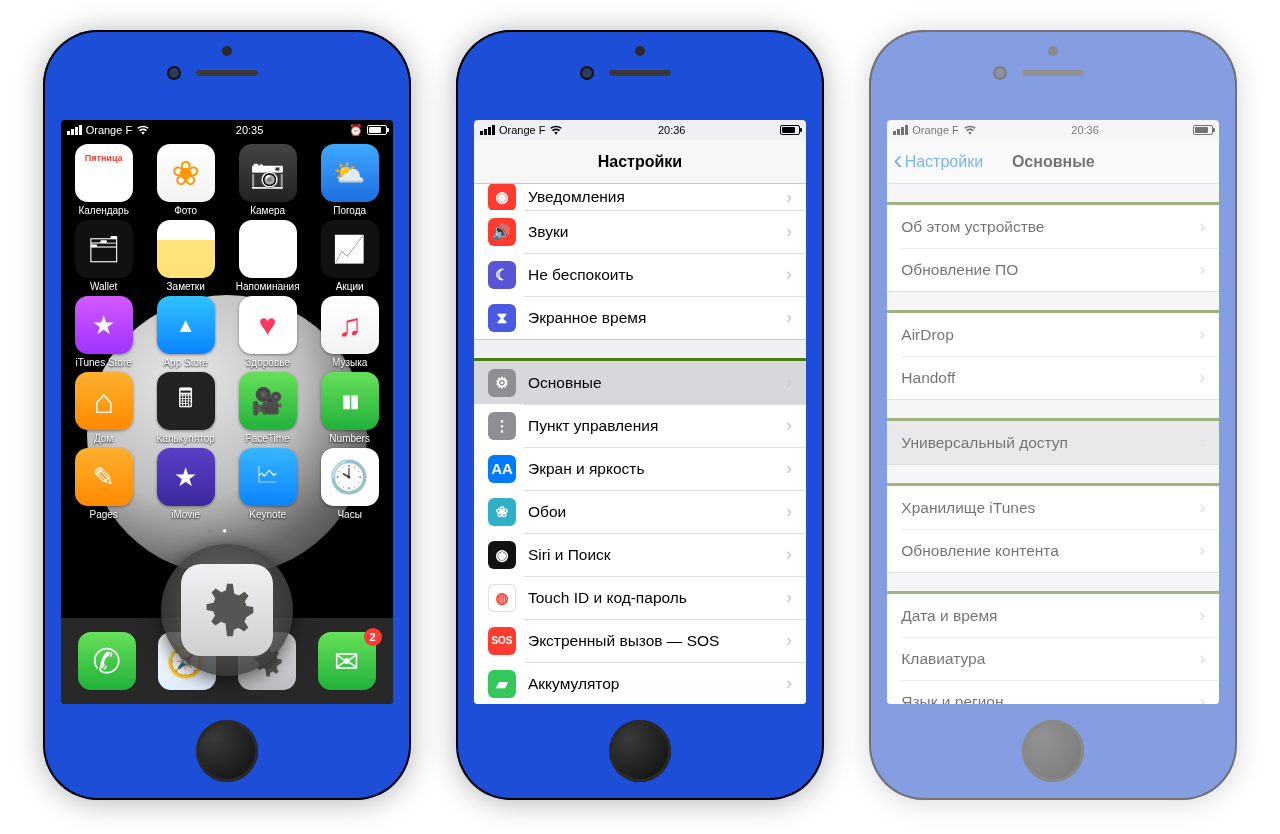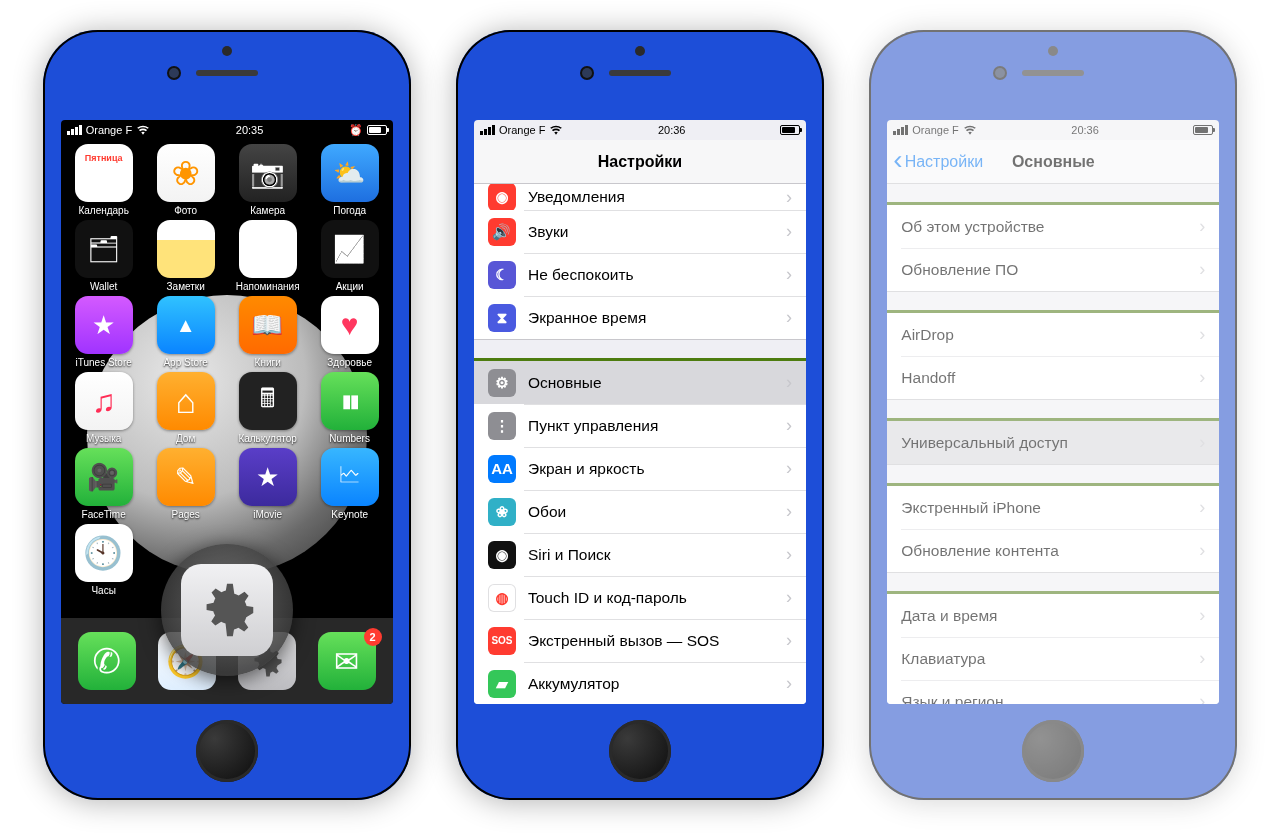--- a/index.html
+++ b/index.html
@@ -237,48 +237,44 @@
 
         <div class="app">
             <div class="icon c-itunes"></div>
             <span class="label">iTunes Store</span>
           </div>
         <div class="app">
             <div class="icon c-appstore"></div>
             <span class="label">App Store</span>
           </div>
         <div class="app">
-            <div class="icon c-books"></div>
-            <span class="label">Книги</span>
-          </div>
-        <div class="app">
             <div class="icon c-health"></div>
             <span class="label">Здоровье</span>
           </div>
 
         <div class="app">
             <div class="icon c-music"></div>
             <span class="label">Музыка</span>
           </div>
         <div class="app">
             <div class="icon c-home"></div>
             <span class="label">Дом</span>
           </div>
         <div class="app">
             <div class="icon c-calc"></div>
             <span class="label">Калькулятор</span>
           </div>
 
         <div class="app">
+            <div class="icon c-facetime"></div>
+            <span class="label">FaceTime</span>
+          </div>
+        <div class="app">
             <div class="icon c-numbers"></div>
             <span class="label">Numbers</span>
-          </div>
-        <div class="app">
-            <div class="icon c-facetime"></div>
-            <span class="label">FaceTime</span>
           </div>
         <div class="app">
             <div class="icon c-pages"></div>
             <span class="label">Pages</span>
           </div>
         <div class="app">
             <div class="icon c-imovie"></div>
             <span class="label">iMovie</span>
           </div>
 
@@ -471,21 +467,21 @@
             </div>
         </div>
         <div class="group">
           <div class="row noicon selected">
               <span>Универсальный доступ</span>
               <span class="chev">›</span>
             </div>
         </div>
         <div class="group">
           <div class="row noicon">
-              <span>Экстренный iPhone</span>
+              <span>Хранилище iTunes</span>
               <span class="chev">›</span>
             </div>
           <div class="row noicon">
               <span>Обновление контента</span>
               <span class="chev">›</span>
             </div>
         </div>
         <div class="group">
           <div class="row noicon">
               <span>Дата и время</span>

